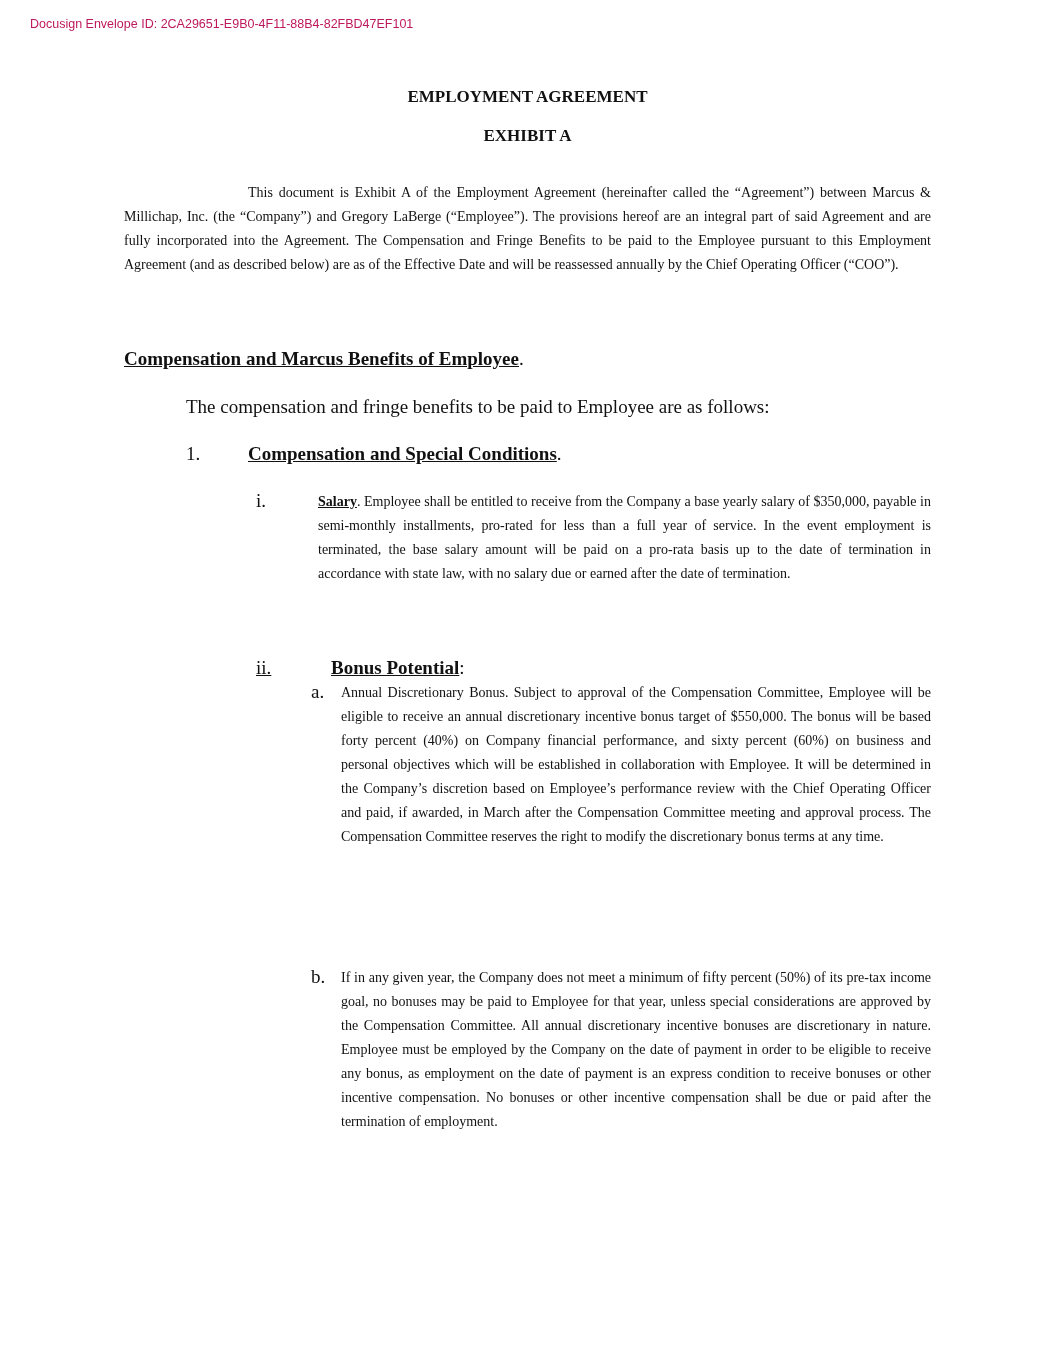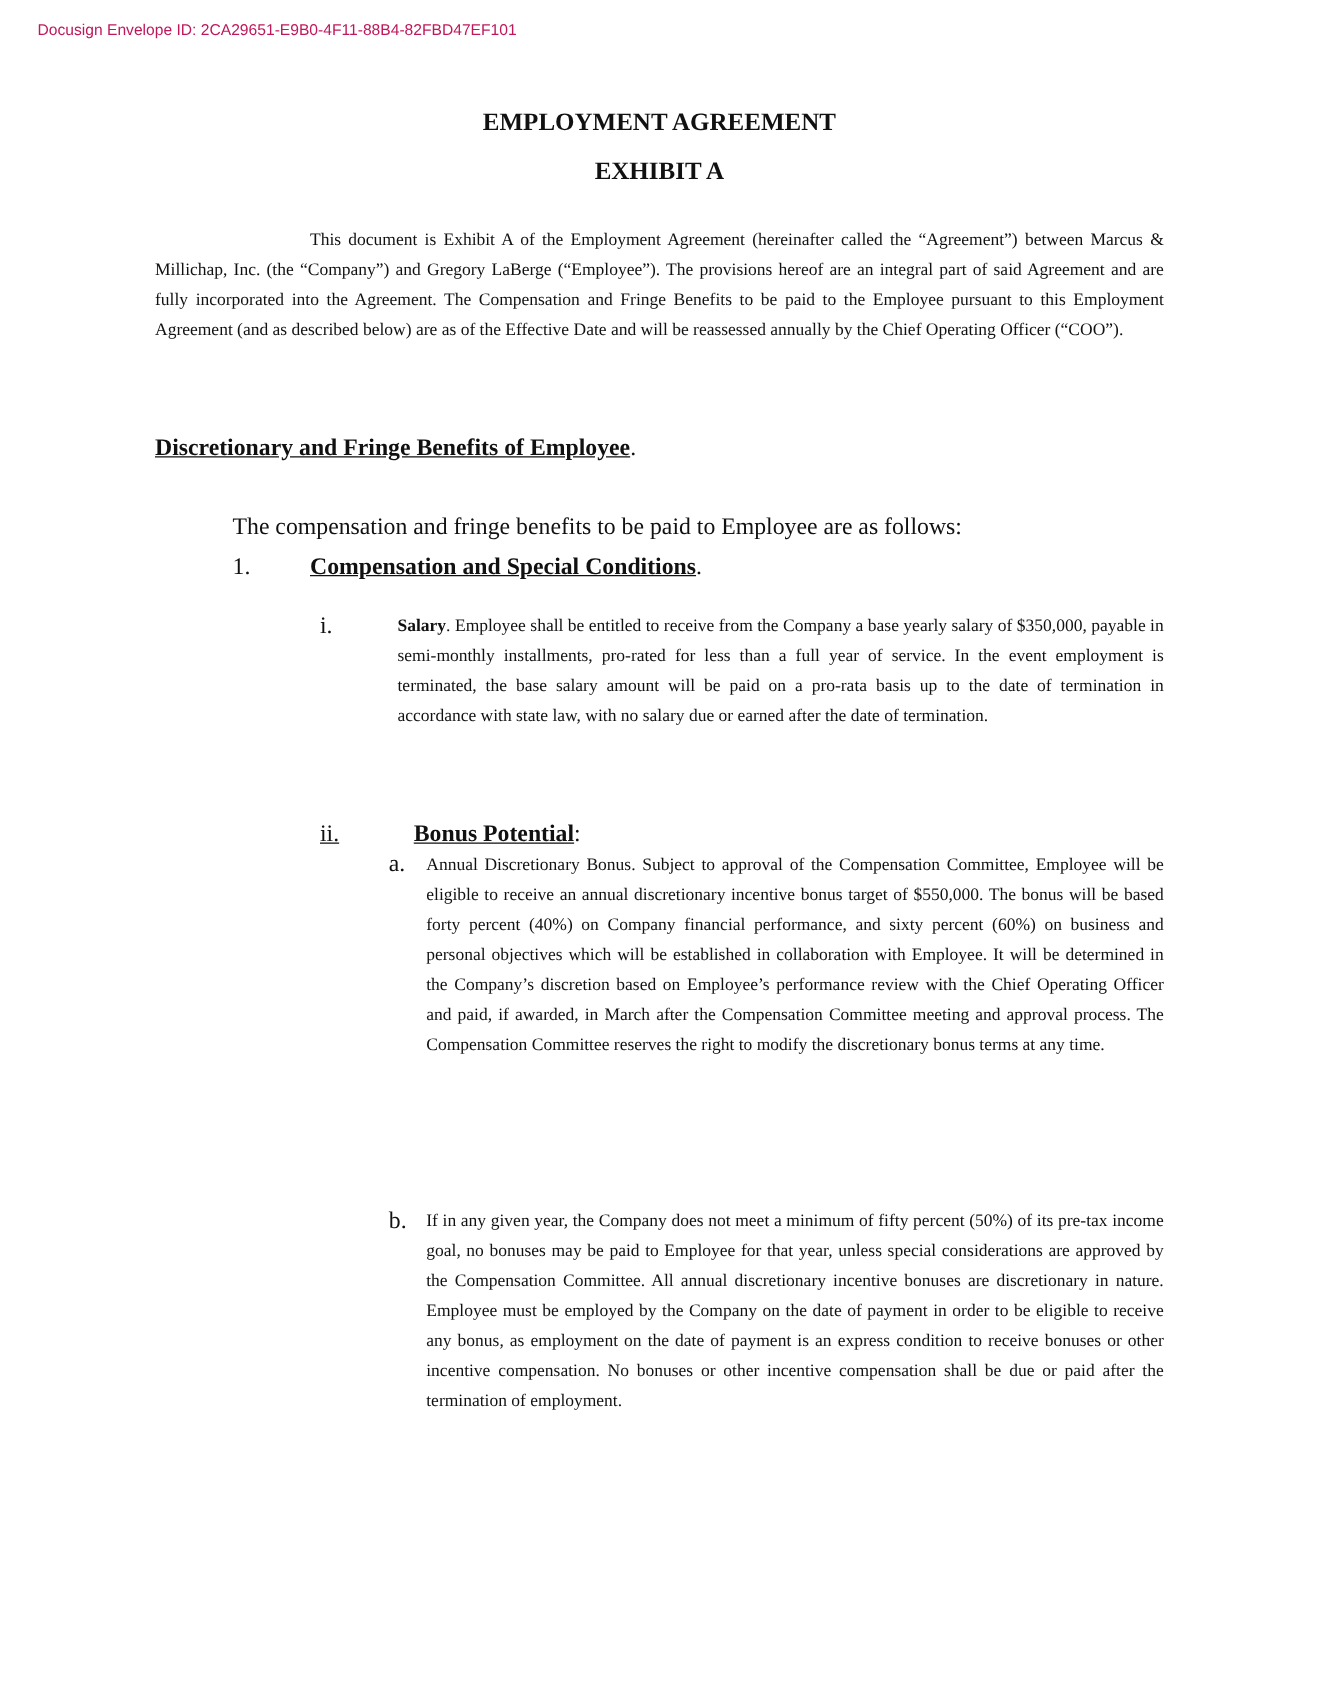--- a/index.html
+++ b/index.html
@@ -1,54 +1,54 @@
 <!DOCTYPE html>
 <html><head>
 <meta charset="utf-8">
 <style>
   html, body { margin:0; padding:0; background:#ffffff; }
   body { width:1055px; height:1365px; position:relative; overflow:hidden;
          font-family:"Liberation Serif", "DejaVu Serif", serif; color:#111; }
   .envelope { position:absolute; left:30px; top:17px; font-family:"Liberation Sans", sans-serif;
               font-size:12.5px; color:#be185d; }
-  .title { position:absolute; left:0; width:1055px; text-align:center; font-weight:bold; font-size:20px; }
+  .title { position:absolute; left:0; width:1055px; text-align:center; font-weight:bold; font-size:17px; }
   .t1 { top:87px; }
   .t2 { top:126px; }
   .para { position:absolute; font-size:14px; line-height:24px; text-align:justify; }
   .intro { left:124px; width:807px; top:181px; text-indent:124px; }
   .sec-head { position:absolute; left:124px; top:348px; font-size:19px; font-weight:bold; text-decoration:underline; }
   .sec-head .dot { font-weight:normal; text-decoration:none; display:inline-block; }
-  .lead { position:absolute; left:186px; top:411px; font-size:19px; }
+  .lead { position:absolute; left:186px; top:396px; font-size:19px; }
   .num1 { position:absolute; left:186px; top:443px; font-size:19px; }
   .num1-head { position:absolute; left:248px; top:443px; font-size:19px; font-weight:bold; text-decoration:underline;text-align:center; }
   .num1-head .dot, .sub-head .dot { font-weight:normal; text-decoration:none; display:inline-block; }
   .roman { position:absolute; font-size:19px; }
   .r1 { left:256px; top:490px; }
   .r2 { left:256px; top:657px;text-decoration:underline; }
   .salary { left:318px; width:613px; top:490px; }
-  .u-bold { font-weight:bold; }
+  .u-bold { font-weight:bold; text-decoration:underline; }
   .sub-head { position:absolute; left:308px; top:657px; font-size:19px; font-weight:bold; text-decoration:underline;margin-left:23px; }
   .letter { position:absolute; left:311px; font-size:19px; }
   .la { top:681px; }
   .lb { top:966px; }
   .item-a { left:341px; width:590px; top:681px; }
   .item-b { left:341px; width:590px; top:966px; }
   .u { }
 </style>
 </head>
 <body>
 
 <div class="envelope">Docusign Envelope ID: 2CA29651-E9B0-4F11-88B4-82FBD47EF101</div>
 
 <div class="title t1">EMPLOYMENT AGREEMENT</div>
 <div class="title t2">EXHIBIT A</div>
 
 <div class="para intro">This document is Exhibit A of the Employment Agreement (hereinafter called the “Agreement”) between Marcus &amp; Millichap, Inc. (the “Company”) and Gregory LaBerge (“Employee”).  The provisions hereof are an integral part of said Agreement and are fully incorporated into the Agreement.  The Compensation and Fringe Benefits to be paid to the Employee pursuant to this Employment Agreement (and as described below) are as of the Effective Date and will be reassessed annually by the Chief Operating Officer (“COO”).</div>
 
-<div class="sec-head"><span>Discretionary and Fringe Benefits of Employee</span><span class="dot">.</span></div>
+<div class="sec-head"><span>Compensation and Marcus Benefits of Employee</span><span class="dot">.</span></div>
 
 <div class="lead">The compensation and fringe benefits to be paid to Employee are as follows:</div>
 
 <div class="num1">1.</div>
 <div class="num1-head"><span>Compensation and Special Conditions</span><span class="dot">.</span></div>
 
 <div class="roman r1">i.</div>
 <div class="para salary"><span class="u-bold">Salary</span><span>.</span><span>  Employee shall be entitled to receive from the Company a base yearly salary of $350,000, payable in semi-monthly installments, pro-rated for less than a full year of service.  In the event employment is terminated, the base salary amount will be paid on a pro-rata basis up to the date of termination in accordance with state law, with no salary due or earned after the date of termination.</span></div>
 
 <div class="roman r2">ii.</div>

